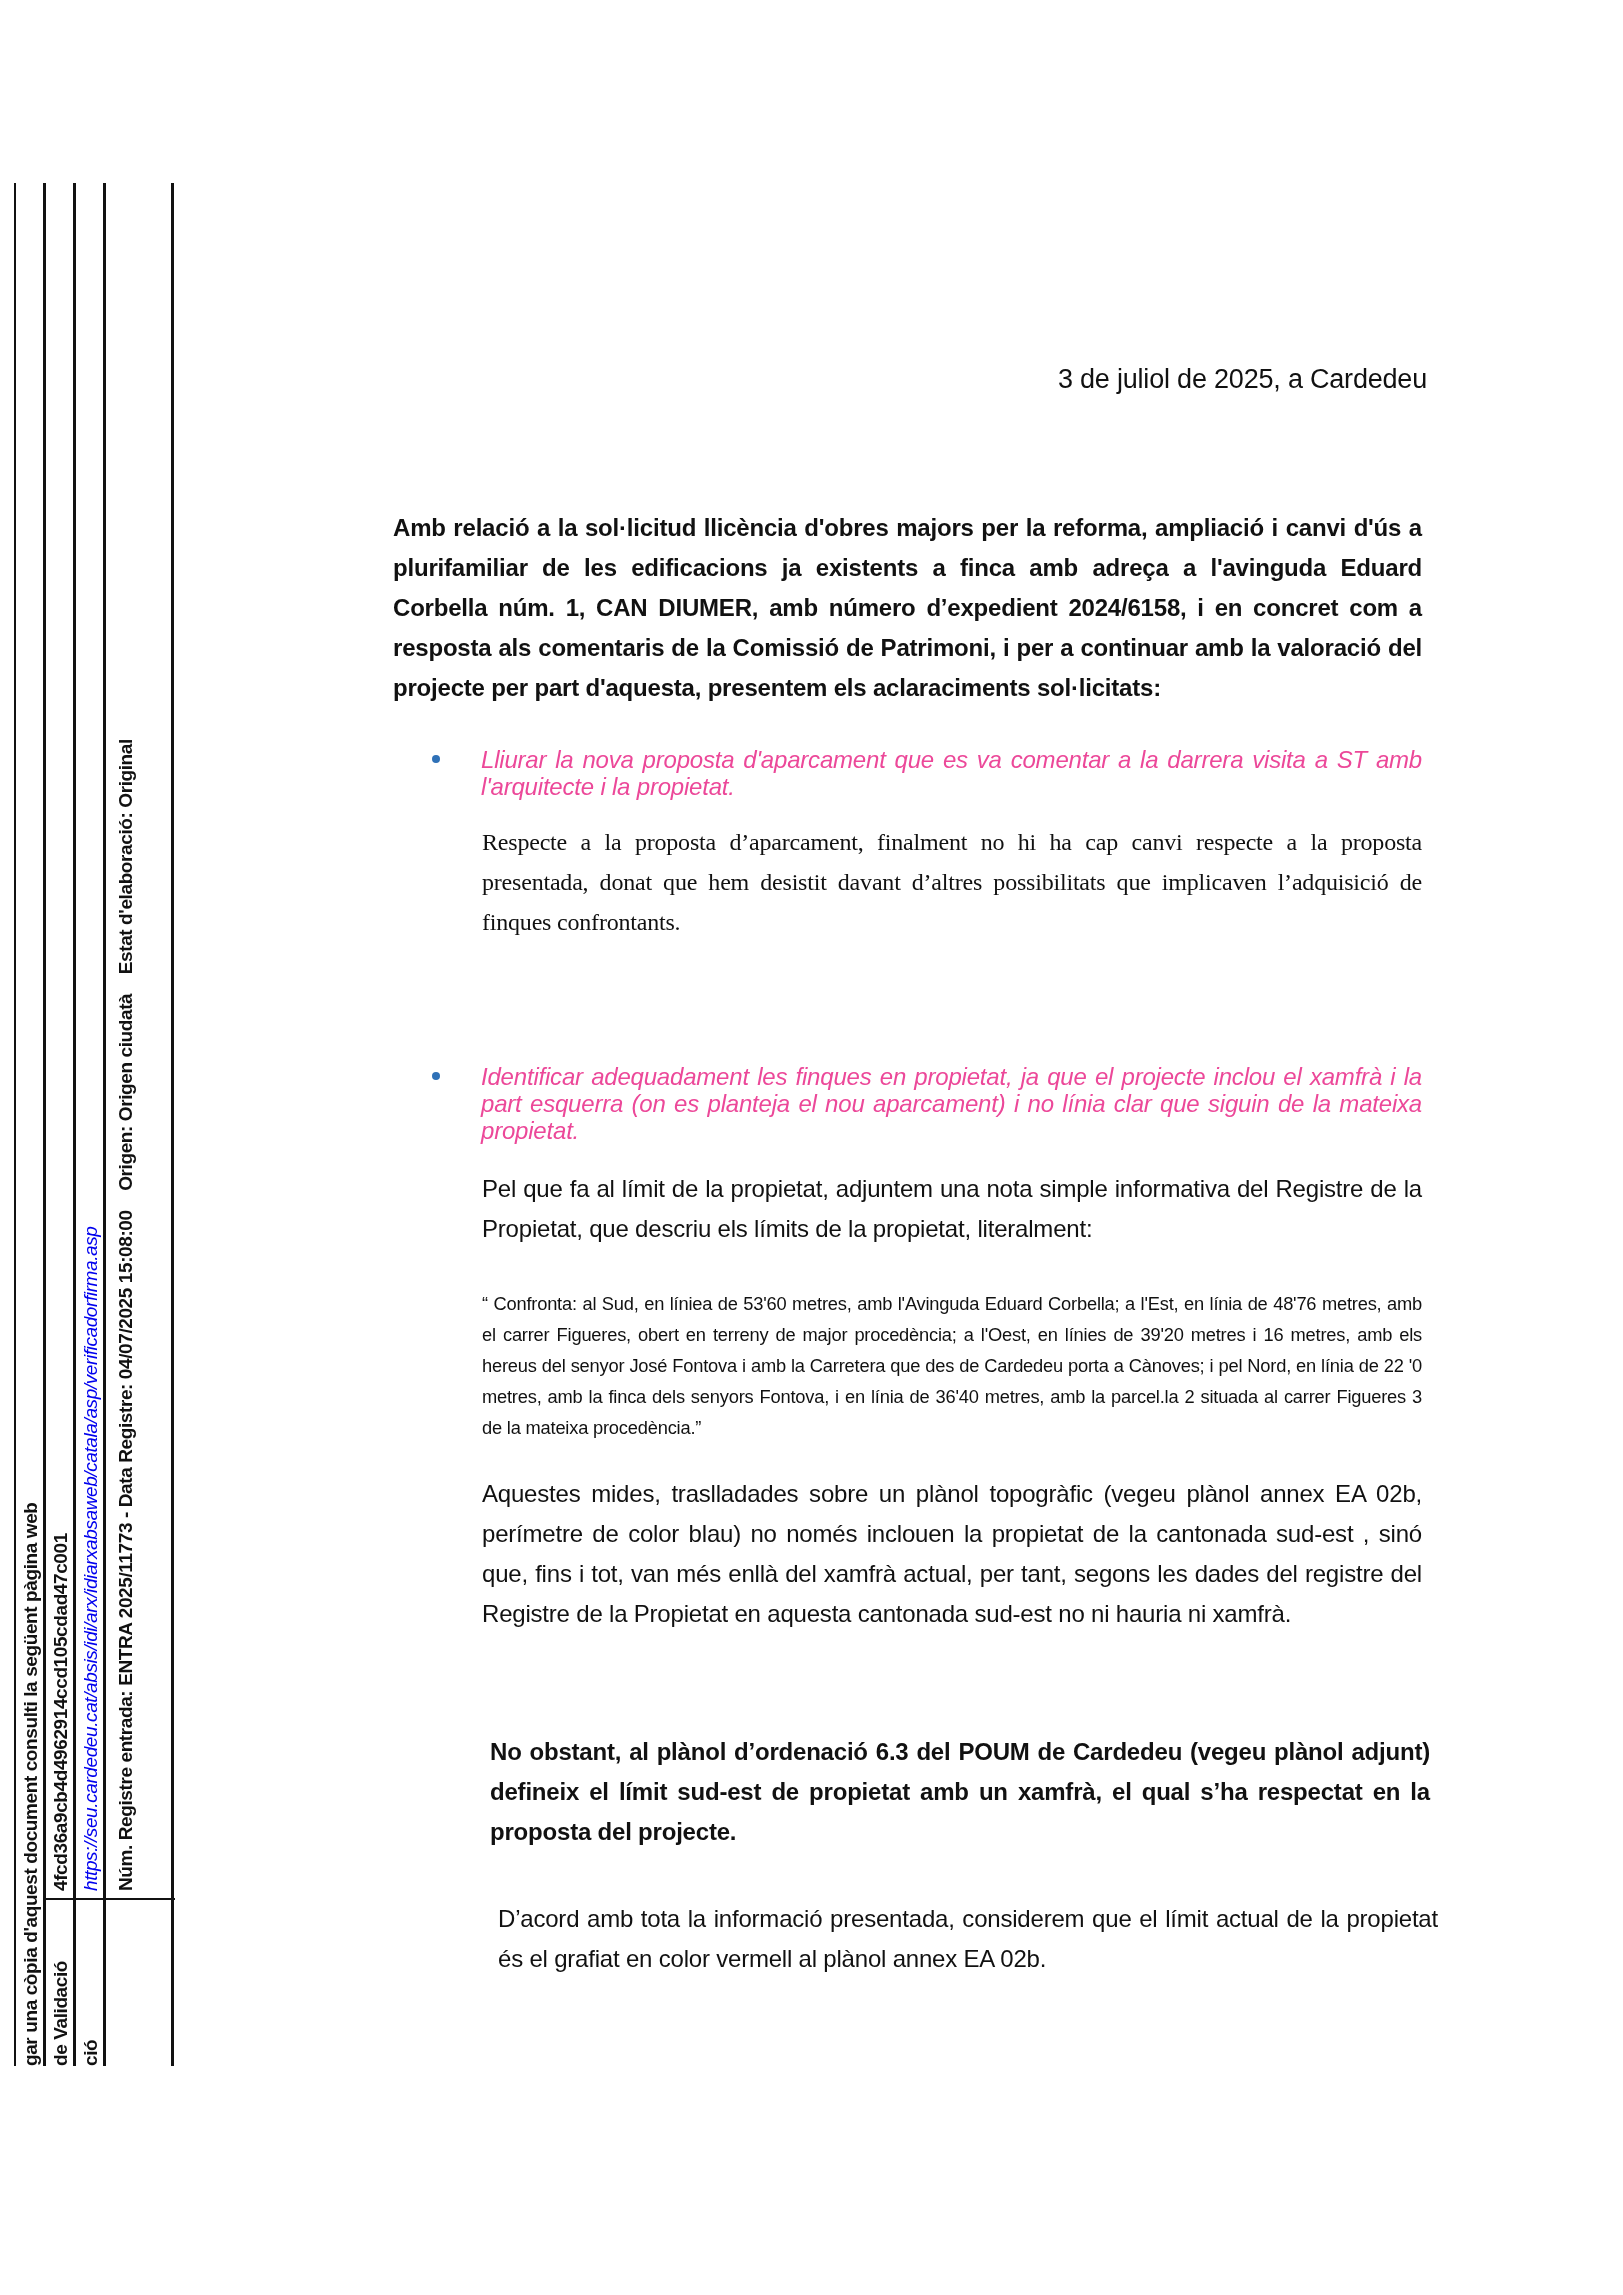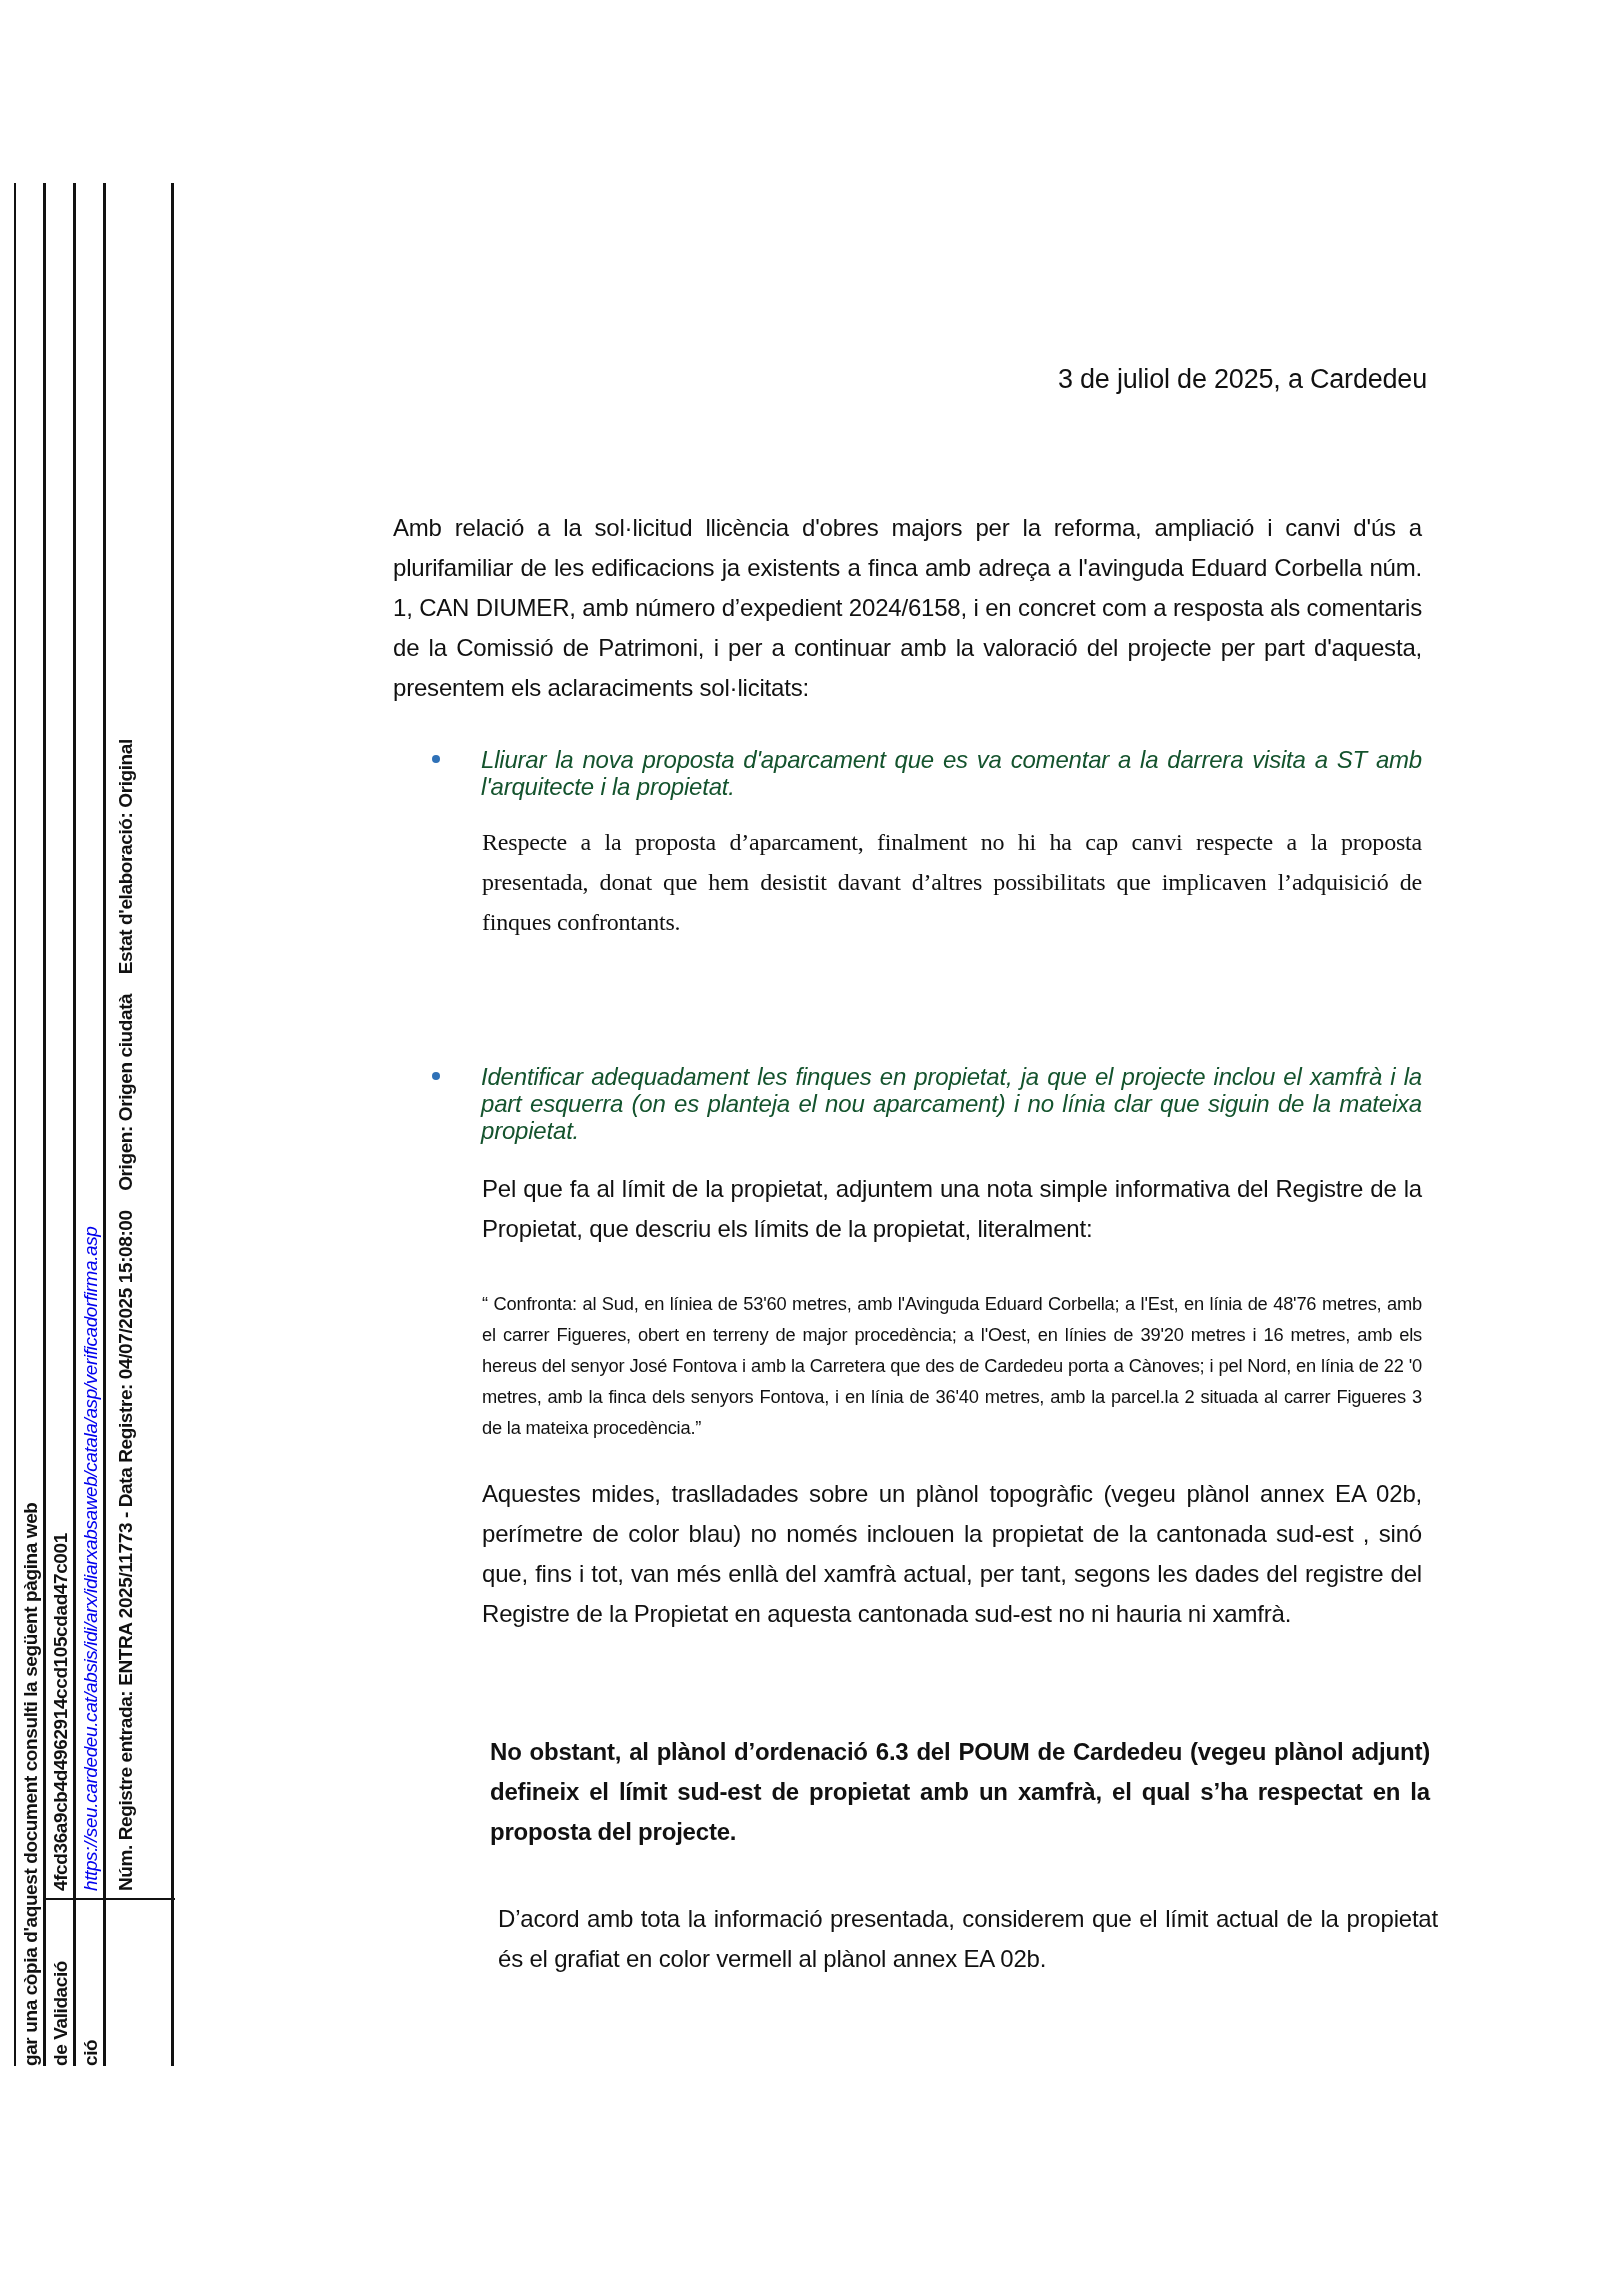--- a/index.html
+++ b/index.html
@@ -9,24 +9,24 @@
   .strip { position:absolute; left:0; top:0; width:196px; height:2295px; }
   .vline { position:absolute; top:183px; height:1883px; width:2.6px; background:#111; }
   .hline { position:absolute; top:1898px; left:44px; width:131px; height:2px; background:#111; }
   .vtext { position:absolute; white-space:nowrap; font-family:"Liberation Sans", sans-serif; font-weight:bold;
            font-size:19px; letter-spacing:-0.4px; transform-origin:0 0; transform:rotate(-90deg); line-height:1; }
   .vtext.link { color:#0000ee; font-weight:normal; font-style:italic; }
 
   
   .date { position:absolute; top:364px; right:196px; font-size:27px; letter-spacing:-0.2px; }
   .body { position:absolute; left:393px; width:1029px; font-size:24px; line-height:40px; text-align:justify; letter-spacing:-0.2px; }
-  .intro { top:508px; }
+  .intro { top:508px;font-weight:bold; }
   .bullet-wrap { position:absolute; left:432px; width:990px; }
   .bullet-dot { position:absolute; left:0; top:9.2px; width:7.9px; height:7.9px; border-radius:50%; background:#2f71b7; }
-  .bullet-text { position:absolute; left:49px; right:0; color:#14532d; font-style:italic; font-size:24px;
+  .bullet-text { position:absolute; left:49px; right:0; color:#ec4899; font-style:italic; font-size:24px;
                  line-height:27px; text-align:justify; letter-spacing:-0.2px; }
   .sub { position:absolute; left:482px; width:940px; font-size:24px; line-height:40px; text-align:justify; letter-spacing:-0.2px; }
   .quote { position:absolute; left:482px; width:940px; font-size:18.3px; line-height:31px; text-align:justify; letter-spacing:-0.2px; }
 </style>
 </head>
 <body>
 
 <div class="strip">
   <div class="vline" style="left:13.7px"></div>
   <div class="vline" style="left:43px"></div>

